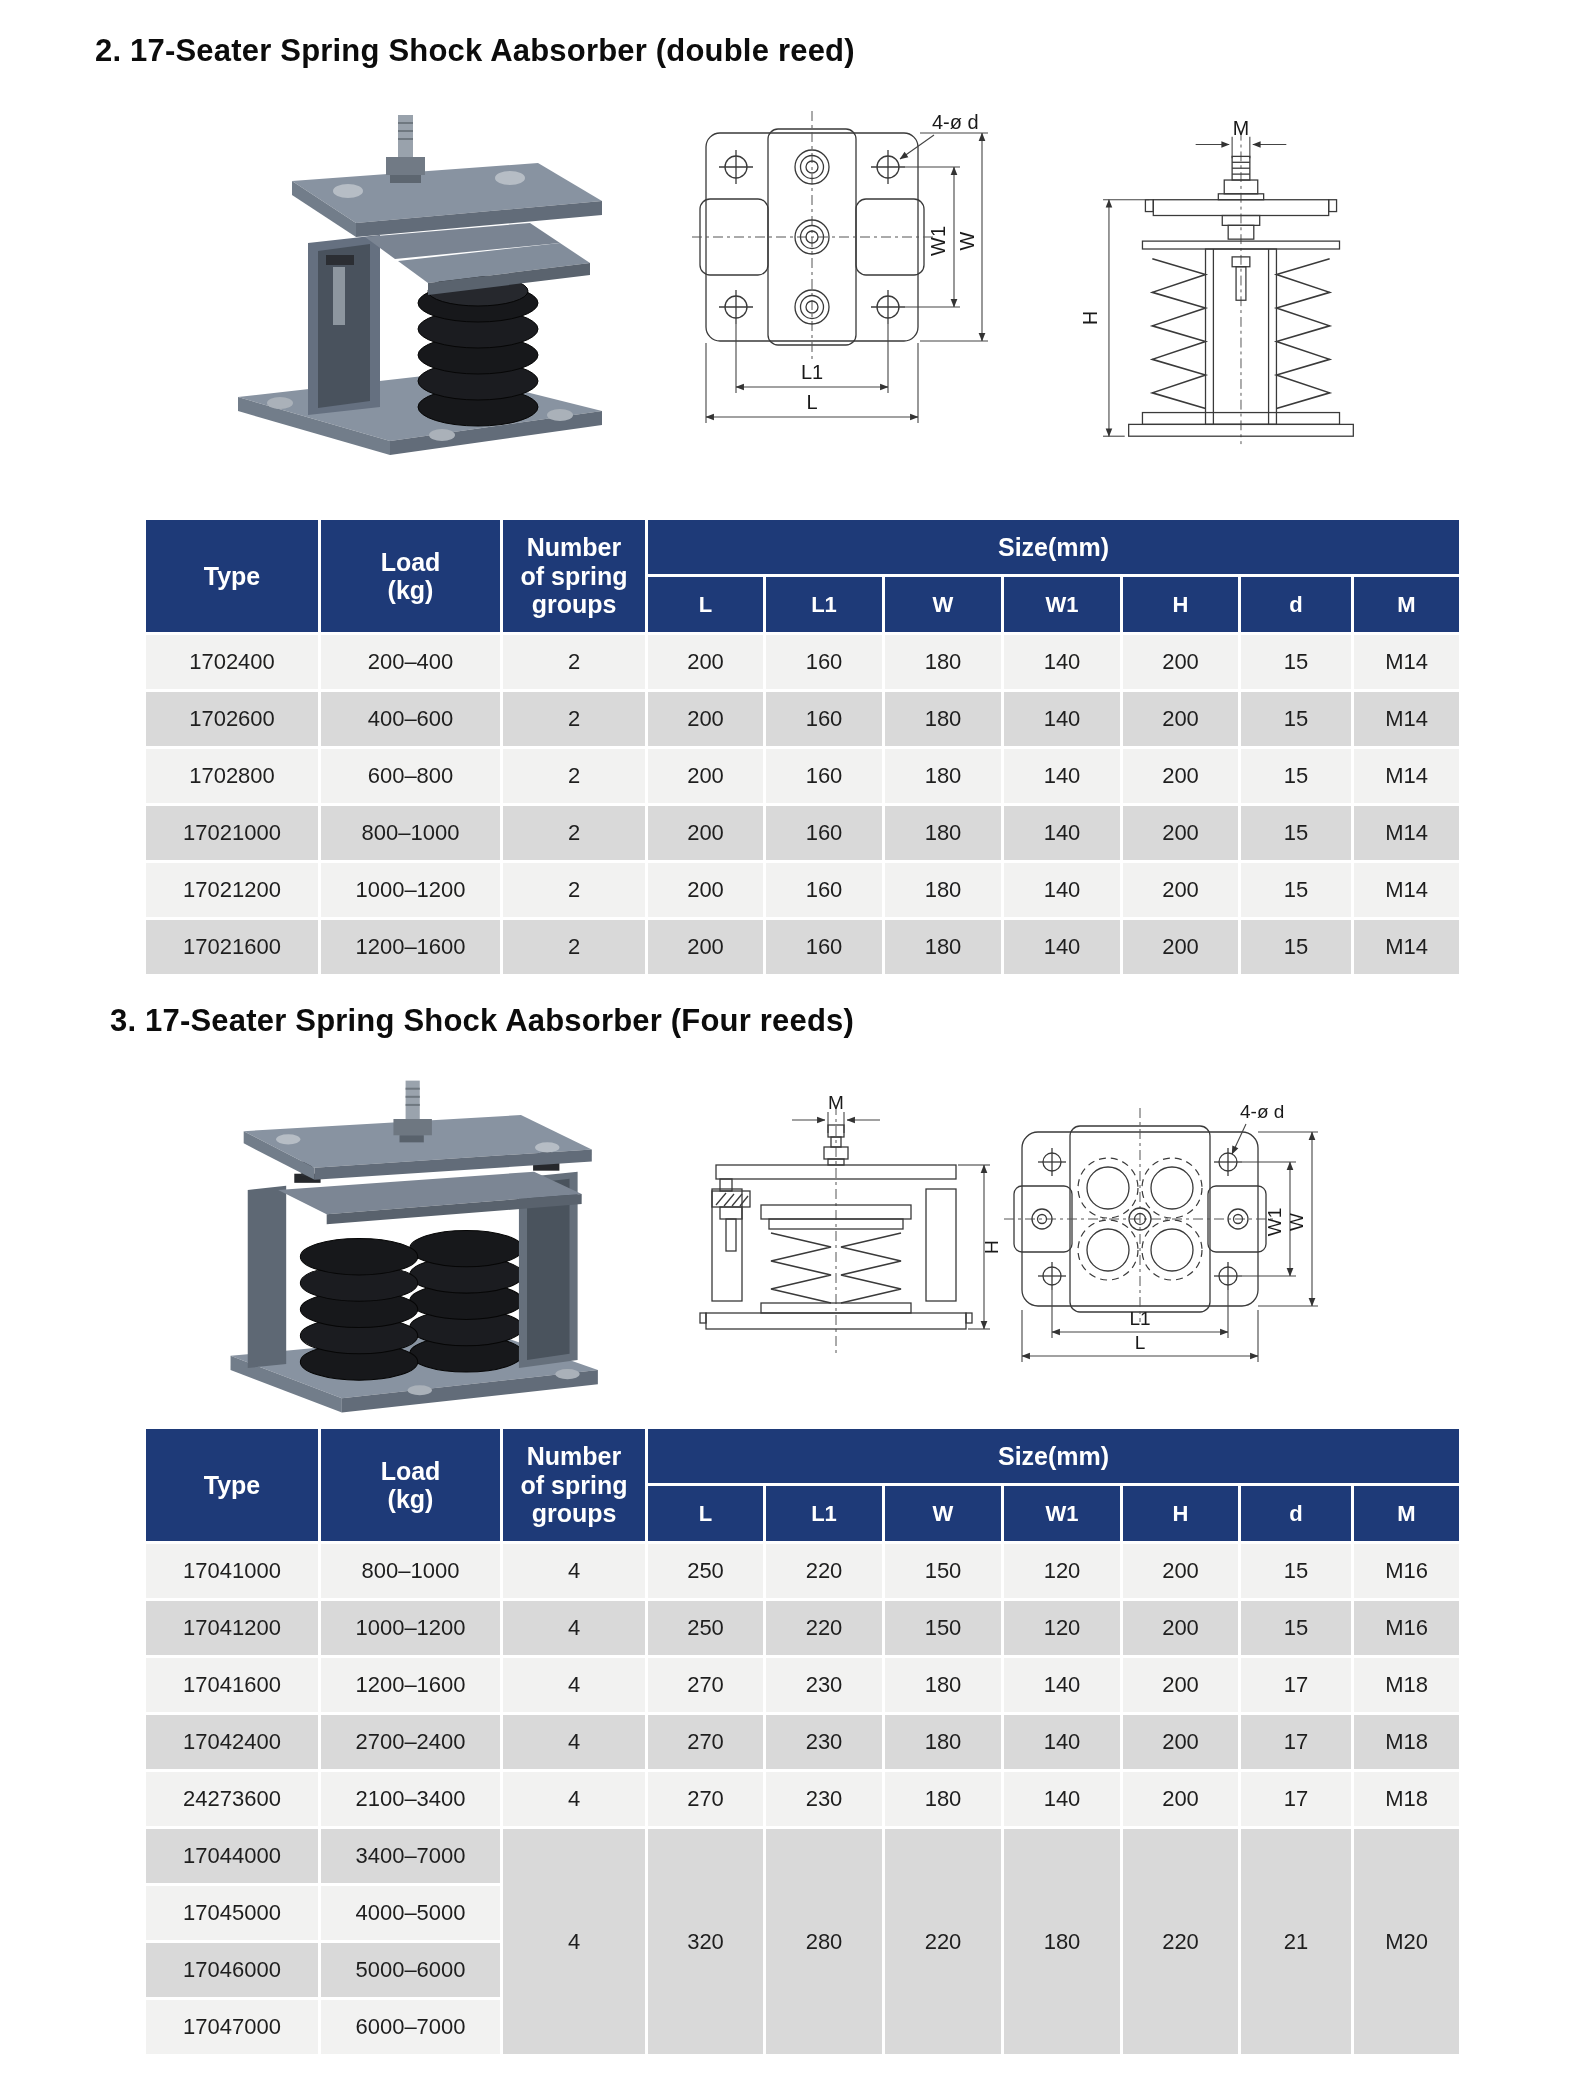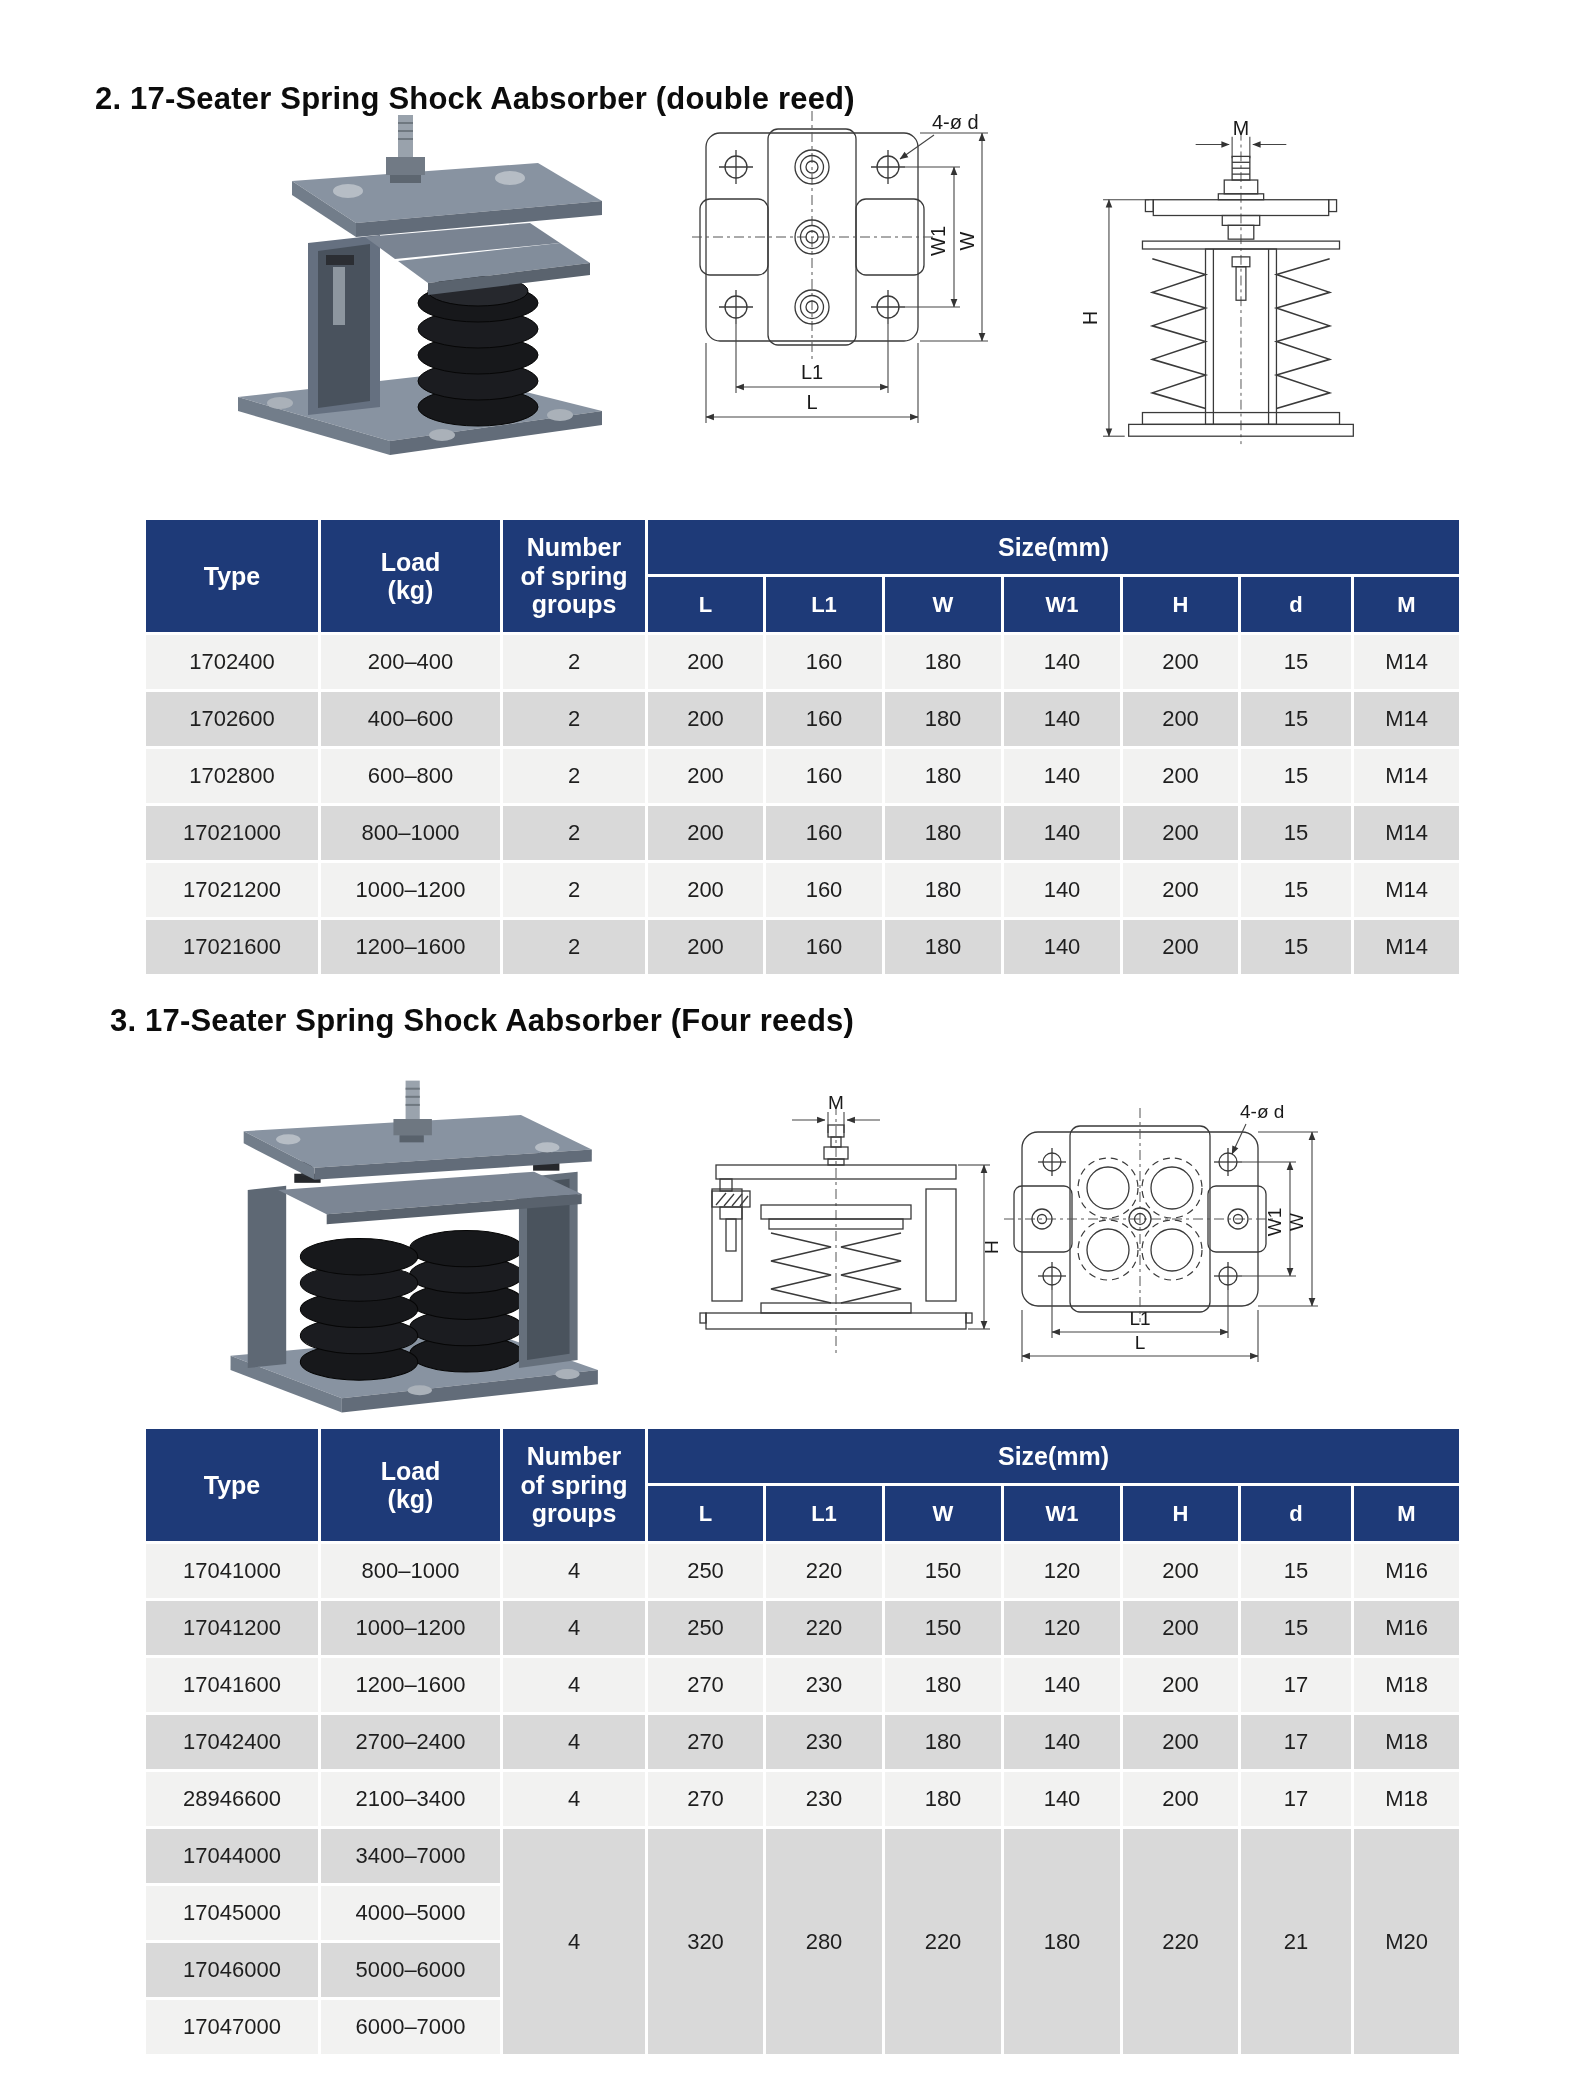--- a/index.html
+++ b/index.html
@@ -21,21 +21,21 @@
   .drw { stroke:#3a3a3a; stroke-width:1.3; fill:none; }
   .dim { stroke:#444; stroke-width:1.1; fill:none; }
   .cl  { stroke:#555; stroke-width:1; fill:none; stroke-dasharray:10 4 3 4; }
   .dsh { stroke:#3a3a3a; stroke-width:1.2; fill:none; stroke-dasharray:7 5; }
 </style>
 </head>
 <body>
 
 <div id="page">
 
-  <div class="abs sec-title" style="left:95px; top:33px;margin-top:48px;">2. 17-Seater Spring Shock Aabsorber (double reed)</div>
+  <div class="abs sec-title" style="left:95px; top:33px;">2. 17-Seater Spring Shock Aabsorber (double reed)</div>
 
   <svg class="abs" style="left:140px; top:85px;" width="470" height="380" viewBox="0 0 470 380">
 
     <polygon points="98,312 310,288 462,326 250,356" fill="#8893a1"></polygon>
     <polygon points="250,356 462,326 462,340 250,370" fill="#626c79"></polygon>
     <polygon points="98,312 250,356 250,370 98,326" fill="#727d8a"></polygon>
     <ellipse cx="140" cy="318" rx="13" ry="6" fill="#aab1b9"></ellipse>
     <ellipse cx="420" cy="330" rx="13" ry="6" fill="#aab1b9"></ellipse>
     <ellipse cx="302" cy="350" rx="13" ry="6" fill="#aab1b9"></ellipse>
 
@@ -507,21 +507,21 @@
           <td>4</td>
           <td>270</td>
           <td>230</td>
           <td>180</td>
           <td>140</td>
           <td>200</td>
           <td>17</td>
           <td>M18</td>
         </tr>
         <tr>
-          <td>28946600</td>
+          <td>24273600</td>
           <td>2100–3400</td>
           <td>4</td>
           <td>270</td>
           <td>230</td>
           <td>180</td>
           <td>140</td>
           <td>200</td>
           <td>17</td>
           <td>M18</td>
         </tr>

